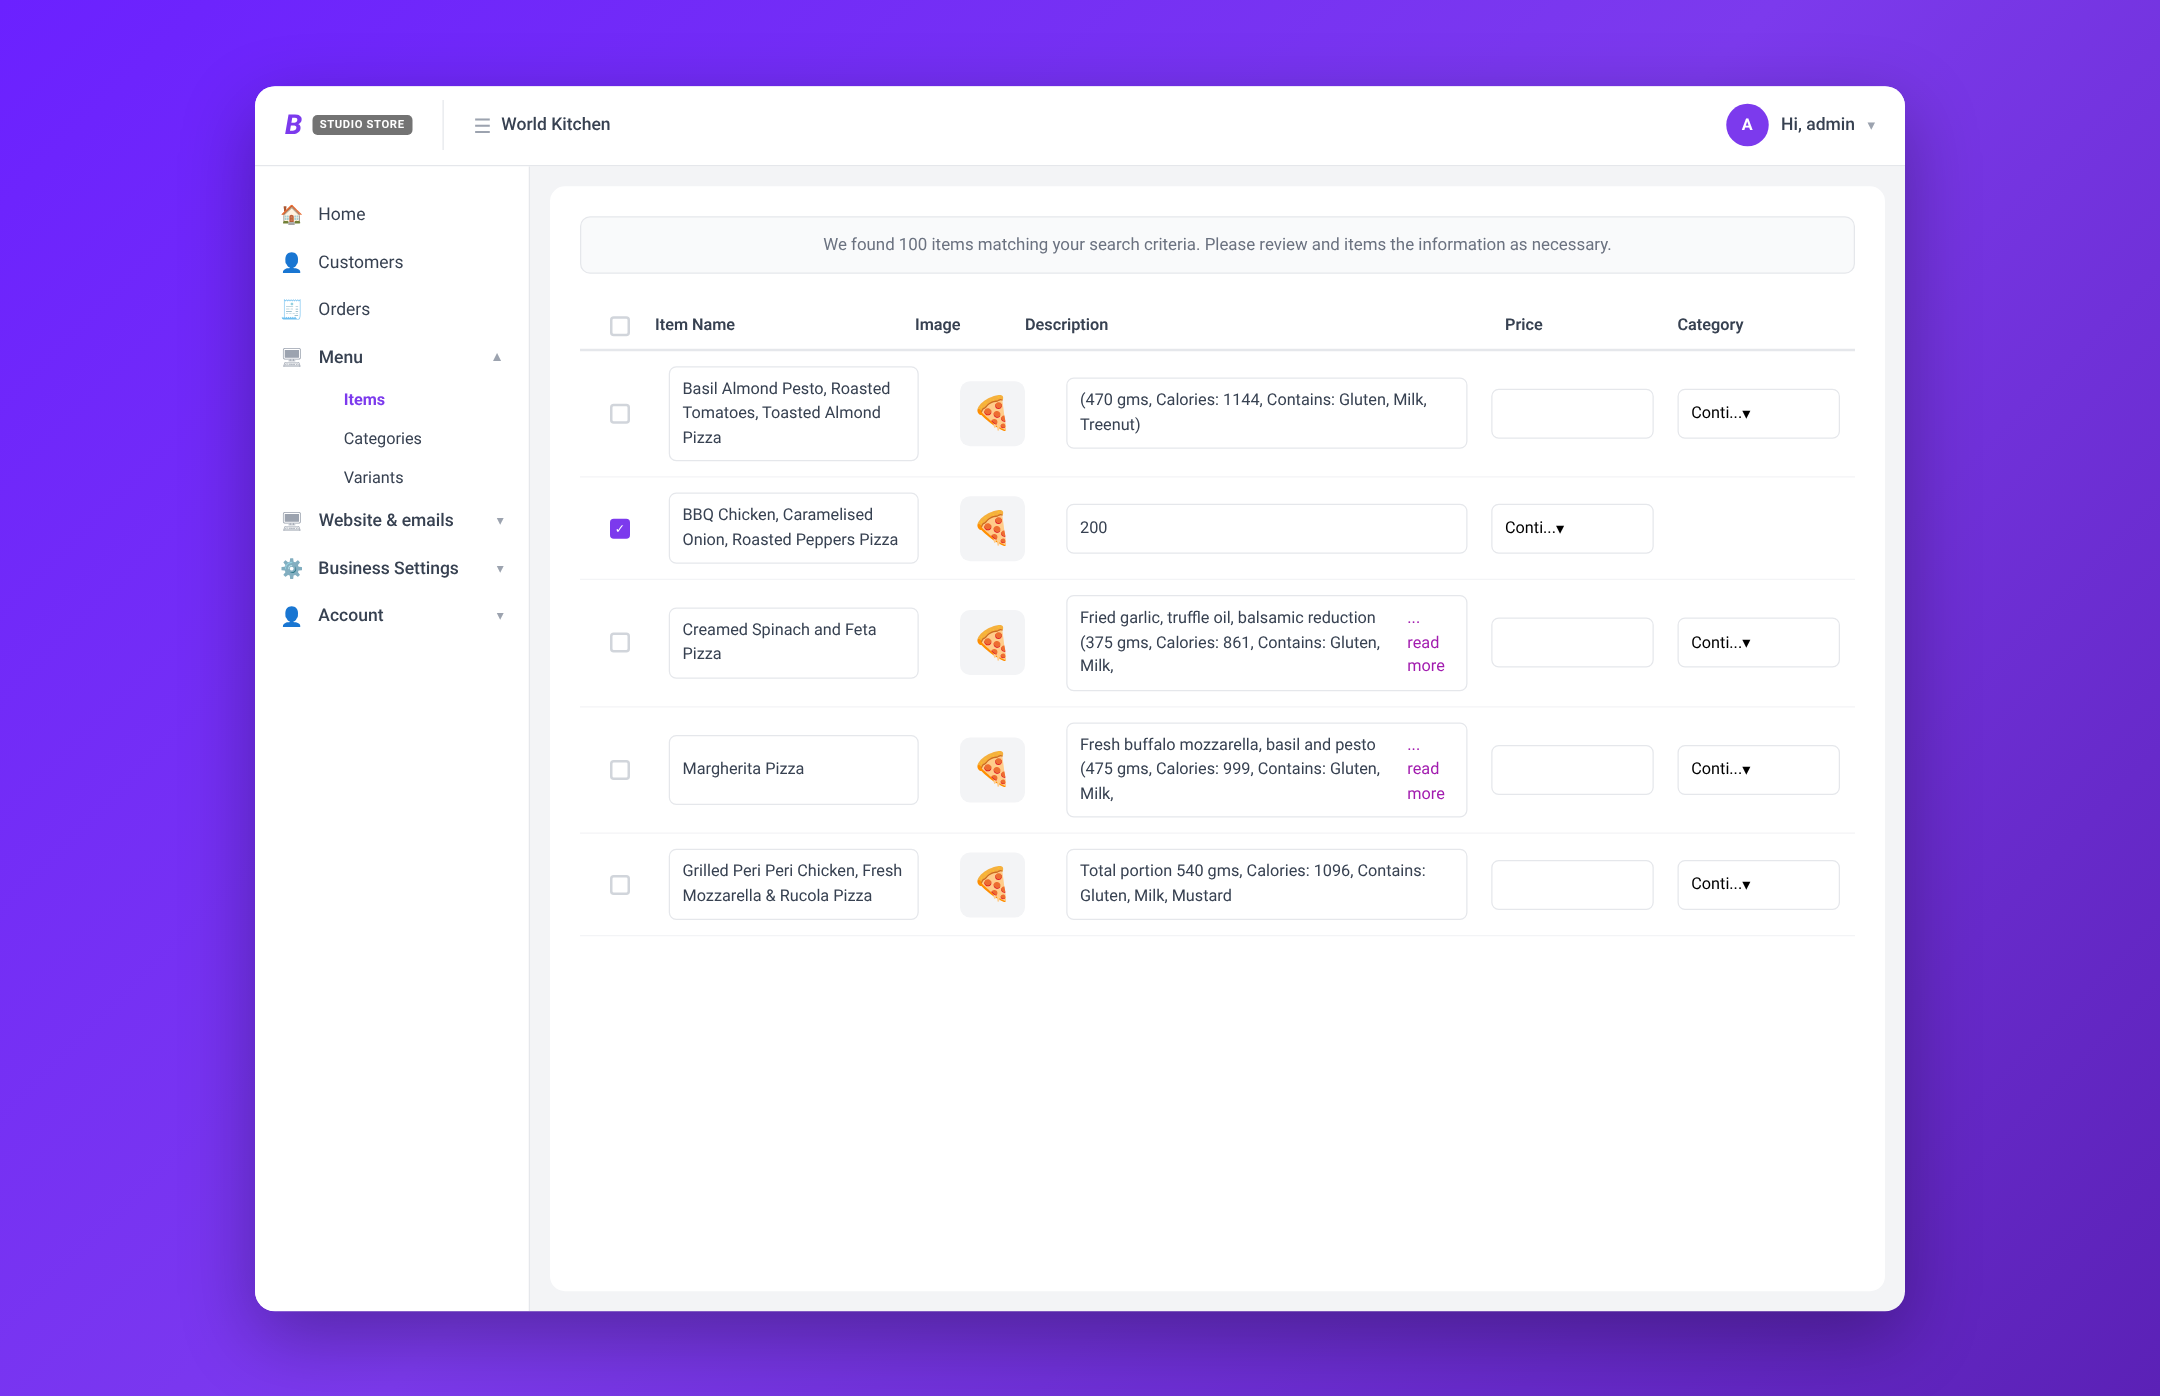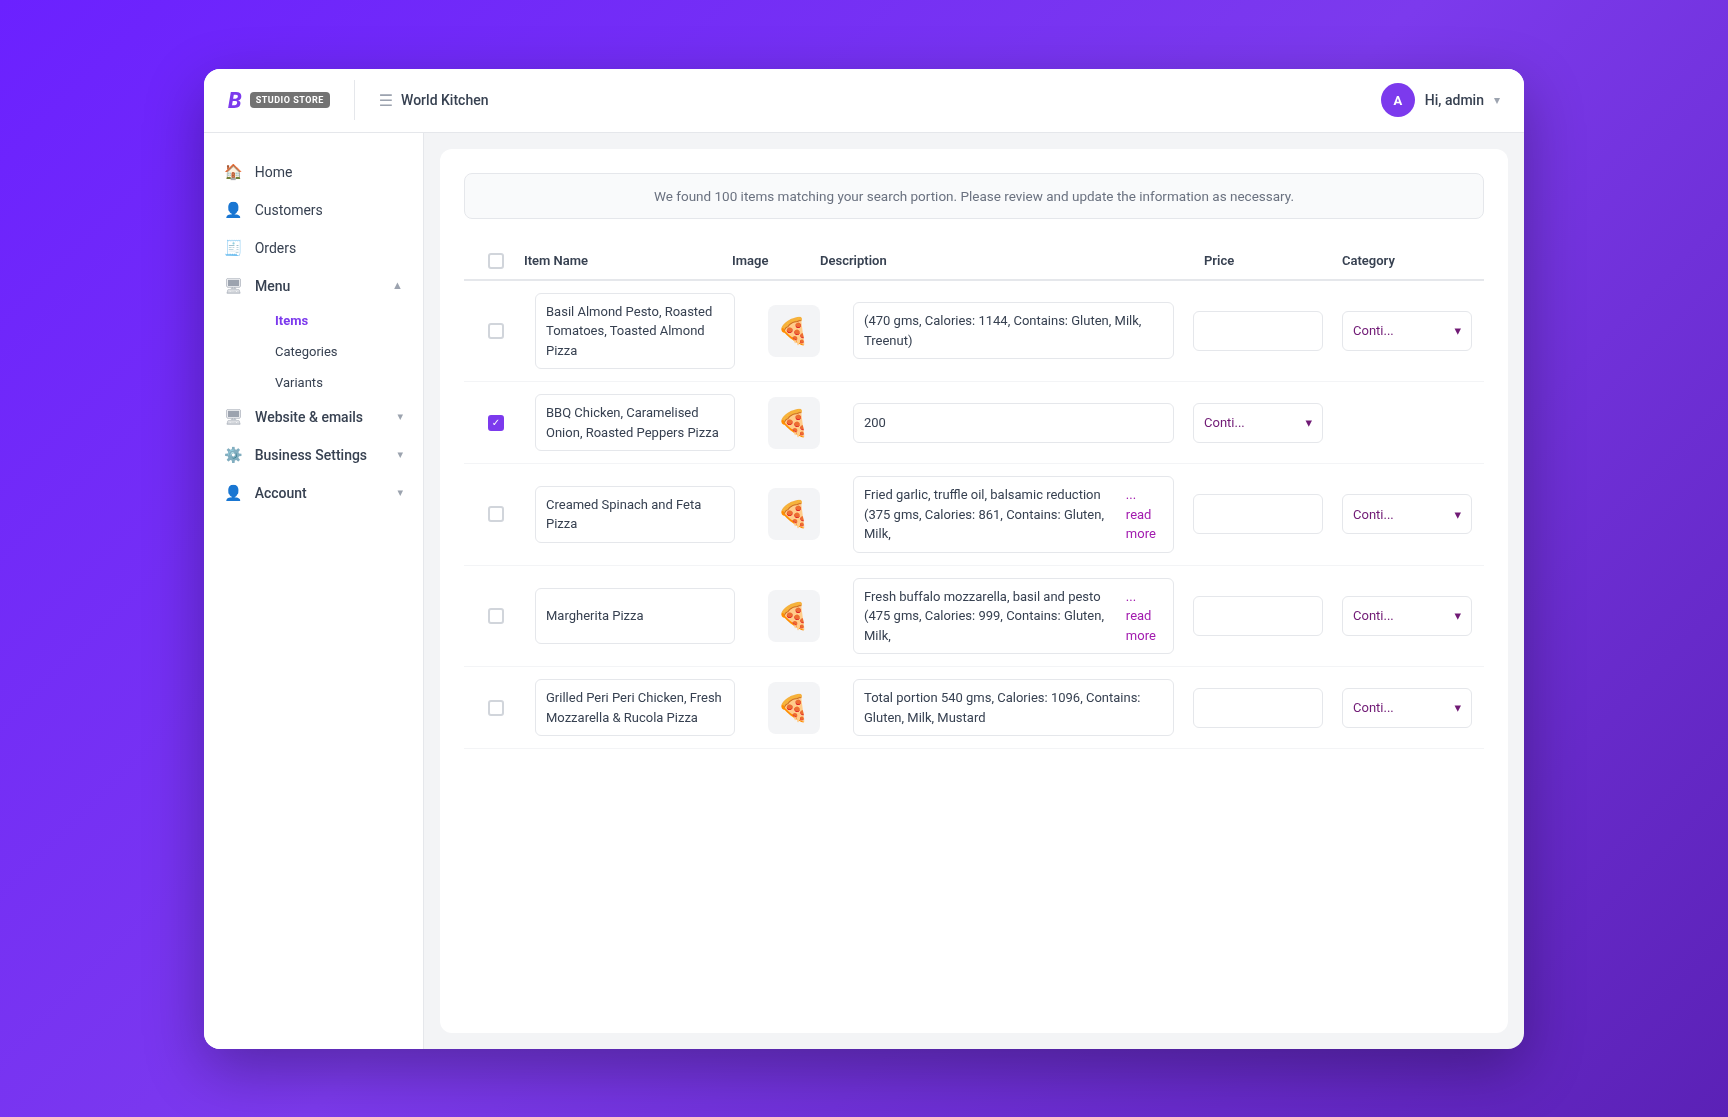--- a/index.html
+++ b/index.html
@@ -260,25 +260,24 @@
       color: #374151;
       min-height: 40px;
       display: flex;
       align-items: center;
     }
     .category-box {
       border: 1px solid #e5e7eb;
       border-radius: 6px;
       padding: 8px 10px;
       font-size: 13px;
-      color: #701a75;
+      color: #000000;
       min-height: 40px;
       display: flex;
       align-items: center;
-      justify-content: space-between;
     }
     .read-more { color: #a21caf; cursor: pointer; }
   </style>
 </head>
 <body>
 
 <div class="app-container">
 
   <div class="top-header">
     <div class="header-left">
@@ -340,21 +339,21 @@
       </div>
       <div class="nav-section-header">
         <span class="nav-icon">👤</span>
         <span>Account</span>
         <span class="chevron">▾</span>
       </div>
     </div>
 
     <div class="content">
       <div class="info-banner">
-        <span>We found 100 items matching your search portion. Please review and update the information as necessary.</span>
+        <span>We found 100 items matching your search criteria. Please review and items the information as necessary.</span>
       </div>
 
       <div class="table-container">
 
         <div class="table-header">
           <div class="checkbox-cell">
             <div class="checkbox"></div>
           </div>
           <div class="th">Item Name</div>
           <div class="th">Image</div>

